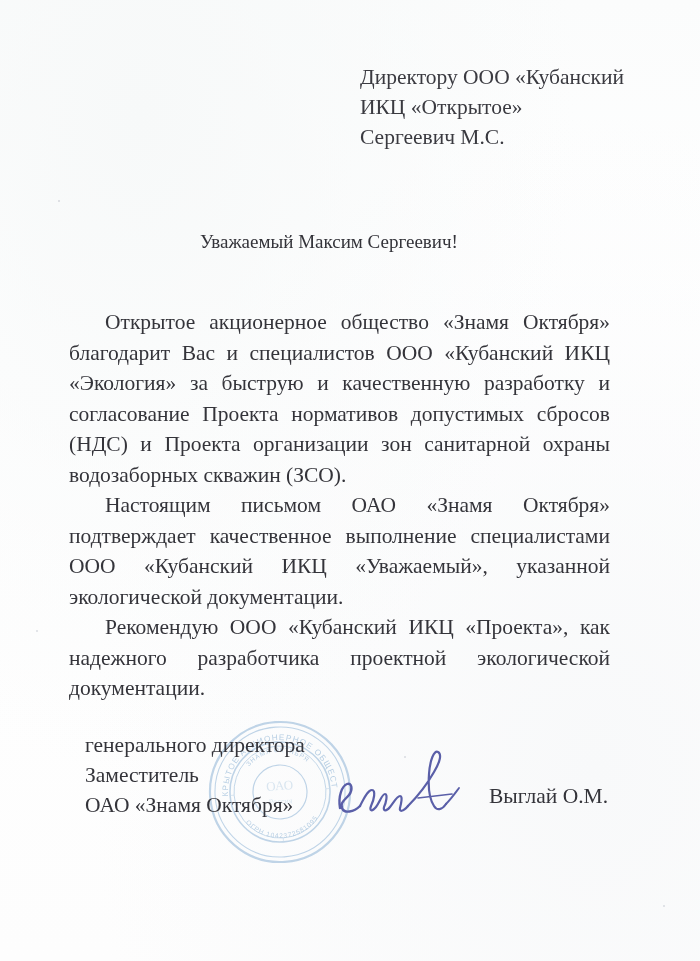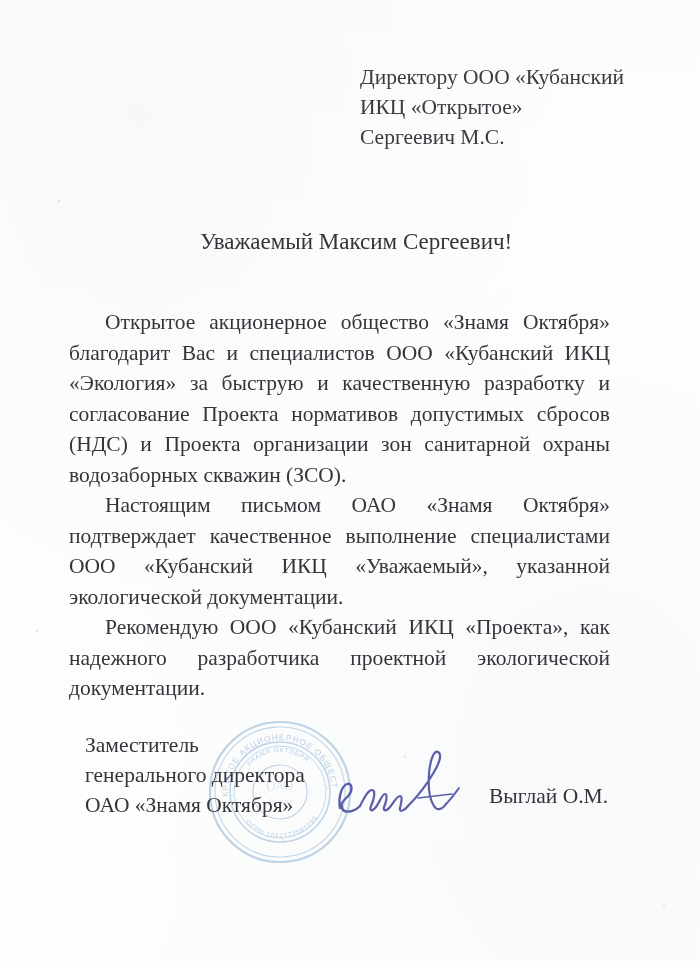--- a/index.html
+++ b/index.html
@@ -38,21 +38,21 @@
     color: #3a3a40;
     text-align: left;
     margin-left: 38px;
   }
   .addressee div { white-space: nowrap; }
 
   .salutation {
     position: absolute;
     left: 200px;
     top: 227px;
-    font-size: 23px;
+    font-size: 19px;
     line-height: 30px;
     color: #34343a;
   }
 
   .body-text {
     position: absolute;
     left: 69px;
     top: 307px;
     width: 541px;
     font-size: 21.5px;
@@ -184,22 +184,22 @@
         <path d="M10,66 C8,54 12,44 17,42 C22,40 23,48 19,53 C15,58 10,60 12,66 C14,72 24,70 30,64" stroke-width="2.4"></path>
         <path d="M30,64 C34,56 38,48 42,48 C46,48 44,58 41,64 C39,69 42,70 46,65 C50,60 52,52 55,52 C58,52 56,61 54,65 C53,69 56,70 60,65 C64,60 67,54 70,54 C73,54 71,62 70,66 C69,70 73,70 78,64" stroke-width="2.2"></path>
         <path d="M78,64 C86,56 96,44 104,30 C110,20 112,12 108,10 C104,8 100,18 99,32 C98,46 100,58 104,64 C107,69 112,68 116,62" stroke-width="2.2"></path>
         <path d="M88,56 L122,52" stroke-width="1.7"></path>
         <path d="M116,62 C122,56 126,50 129,46" stroke-width="1.9"></path>
       </g>
     </svg>
   </div>
 
   <div class="sign-block">
+    <div>генерального директора</div>
     <div>Заместитель</div>
-    <div>генерального директора</div>
     <div>ОАО «Знамя Октября»</div>
   </div>
 
   <div class="signer-name">Выглай О.М.</div>
 
   <div class="specks">
     <div class="speck" style="left:36px;  top:630px; width:2px; height:2px;"></div>
     <div class="speck" style="left:404px; top:756px; width:2px; height:2px;"></div>
     <div class="speck" style="left:663px; top:905px; width:2px; height:2px;"></div>
     <div class="speck" style="left:58px;  top:200px; width:1.5px; height:1.5px;"></div>

